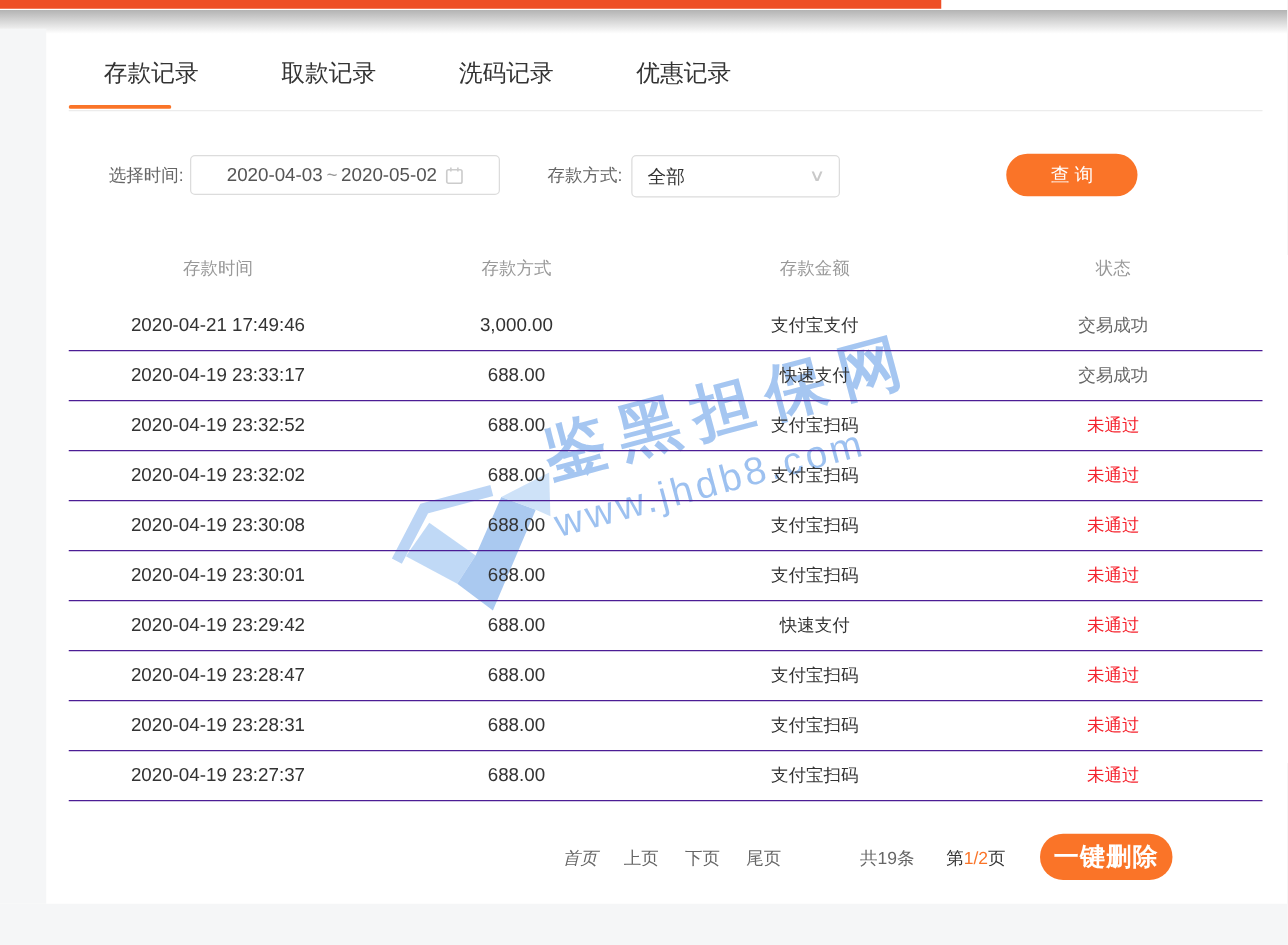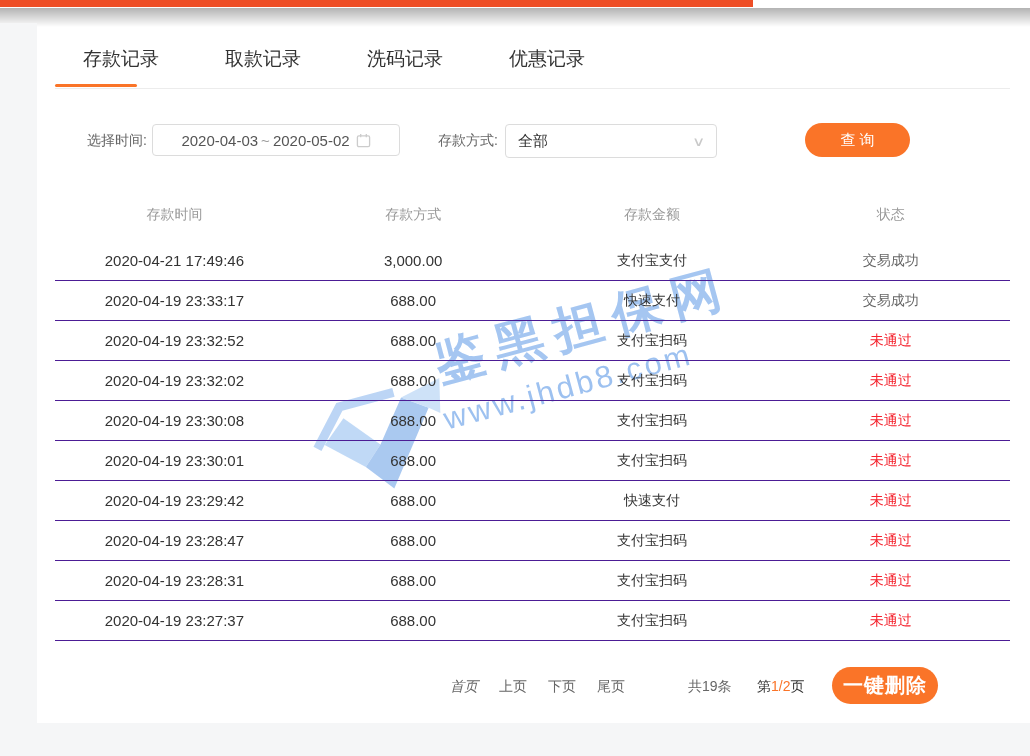--- a/index.html
+++ b/index.html
@@ -23,21 +23,21 @@
   
   .flabel { position:absolute; top:132px; font-size:14px; color:#666; }
   .lbl-time   { left:67px;margin-left:20px; }
   .lbl-method { left:438px; }
   .datebox { position:absolute; left:152px; top:124px; width:248px; height:32px;
              border:1px solid #dcdcdc; border-radius:4px; background:#fff;
              display:flex; align-items:center; justify-content:center; gap:3px;
              font-size:15px; color:#555; cursor:pointer; z-index:2; }
   .tilde { color:#999; }
   .cal-icon { width:15px; height:15px; margin-left:3px; }
-  .selectbox { position:absolute; left:505px; top:124px; width:212px; height:32px;
+  .selectbox { position:absolute; left:505px; top:124px; width:167px; height:32px;
                border:1px solid #dcdcdc; border-radius:4px; background:#fff;
                display:flex; align-items:center; font-size:15px; color:#333;
                padding:16px 12px; cursor:pointer; z-index:2; }
   .chev { margin-left:auto; color:#c9c9c9; font-size:13px; transform:scaleX(1.4); }
   .btn { border:none; color:#fff; background:var(--accent,#fa7428); cursor:pointer;
          font-family:inherit; }
   .btn-query { position:absolute; left:805px; top:123px; width:105px; height:34px;
                border-radius:17px; font-size:15px; letter-spacing:4px; padding-left:4px; z-index:2; }
 
   

